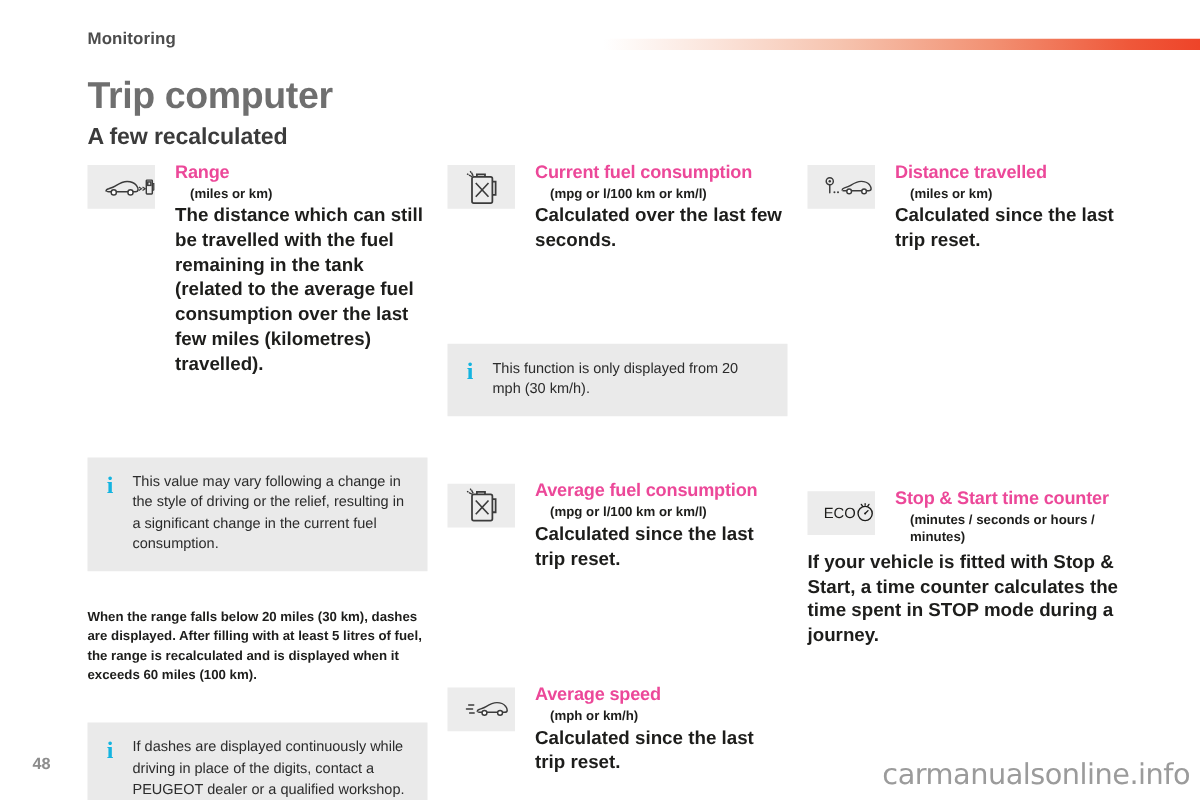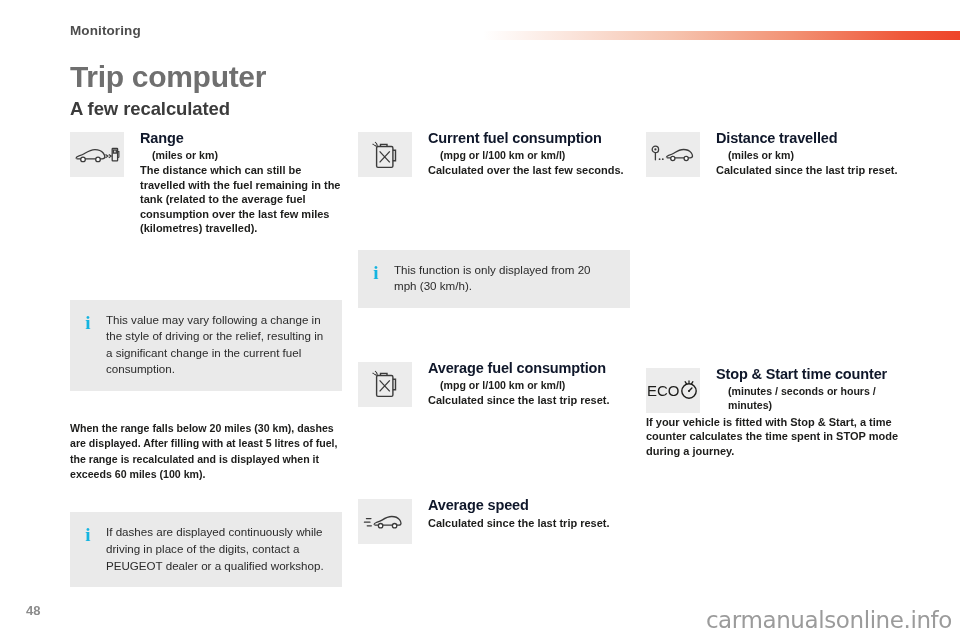--- a/index.html
+++ b/index.html
@@ -38,38 +38,38 @@
   
   .col { position: absolute; top: 130px; width: 272px; }
   .col-1 { left: 70px; }
   .col-2 { left: 358px; }
   .col-3 { left: 646px; }
 
   
   .entry { position: relative; }
   .icon-box {
     position: absolute; left: 0; top: 2px;
-    width: 54px; height: 45px;
+    width: 54px; height: 35px;
     background: #ececec;
-    display: flex; align-items: center; justify-content: center;
+    display: flex; align-items: center;  padding-left: 13px;
   }
   .icon-box svg { display: block; }
   .entry-body { margin-left: 70px; }
   .entry-title {
-    font-size: 14.5px; font-weight: 700; color: #0f172a;
+    font-size: 14.5px; font-weight: 700; color: #ec4899;
     line-height: 1.18; letter-spacing: -.15px;
     margin-bottom: 2px;
   }
   .entry-units {
     font-size: 10.6px; font-weight: 700; color: #1d1d1b;
     line-height: 1.32;
     margin-left: 12px;
   }
   .entry-desc {
-    font-size: 11px; font-weight: 700; color: #1d1d1b;
+    font-size: 15px; font-weight: 700; color: #1d1d1b;
     line-height: 1.32;
   }
   .entry-wide { margin-left: 0; }
 
   
   .note {
     background: #eaeaea;
     padding: 12px 14px 13px 13px;
     display: flex; gap: 13px; align-items: flex-start;
   }
@@ -210,20 +210,21 @@
       <div class="icon-box">
         <svg width="46" height="24" viewBox="0 0 46 24" fill="none" stroke="#3b3b3b" stroke-width="1.3">
           <path d="M12 14.8c0-1.1.9-1.9 2.2-2.3 2.1-.7 3.8-1.1 5.8-2.4 2.8-1.8 5.6-3.6 9.8-3.6 3.8 0 6.2 1.3 7.7 3.2.9 1.2 1.5 2.4 1.5 3.6 0 1.2-1 1.9-2.4 1.9H14.2c-1.3 0-2.2-.5-2.2-.4z"></path>
           <circle cx="18.6" cy="15.7" r="2.2" fill="#fff"></circle>
           <circle cx="32.6" cy="15.7" r="2.2" fill="#fff"></circle>
           <path d="M9 8.6H4.4M8 12.2H2.4M9.4 15.8H5.2" stroke-width="1.2" stroke-linecap="round"></path>
         </svg>
       </div>
       <div class="entry-body">
         <div class="entry-title">Average speed</div>
+        <div class="entry-units">(mph or km/h)</div>
         <div class="entry-desc">Calculated since the last trip reset.</div>
       </div>
     </div>
   </div>
 
   <div class="col col-3">
 
     <div class="entry">
       <div class="icon-box">
         <svg width="46" height="26" viewBox="0 0 46 26" fill="none" stroke="#3b3b3b" stroke-width="1.3">

